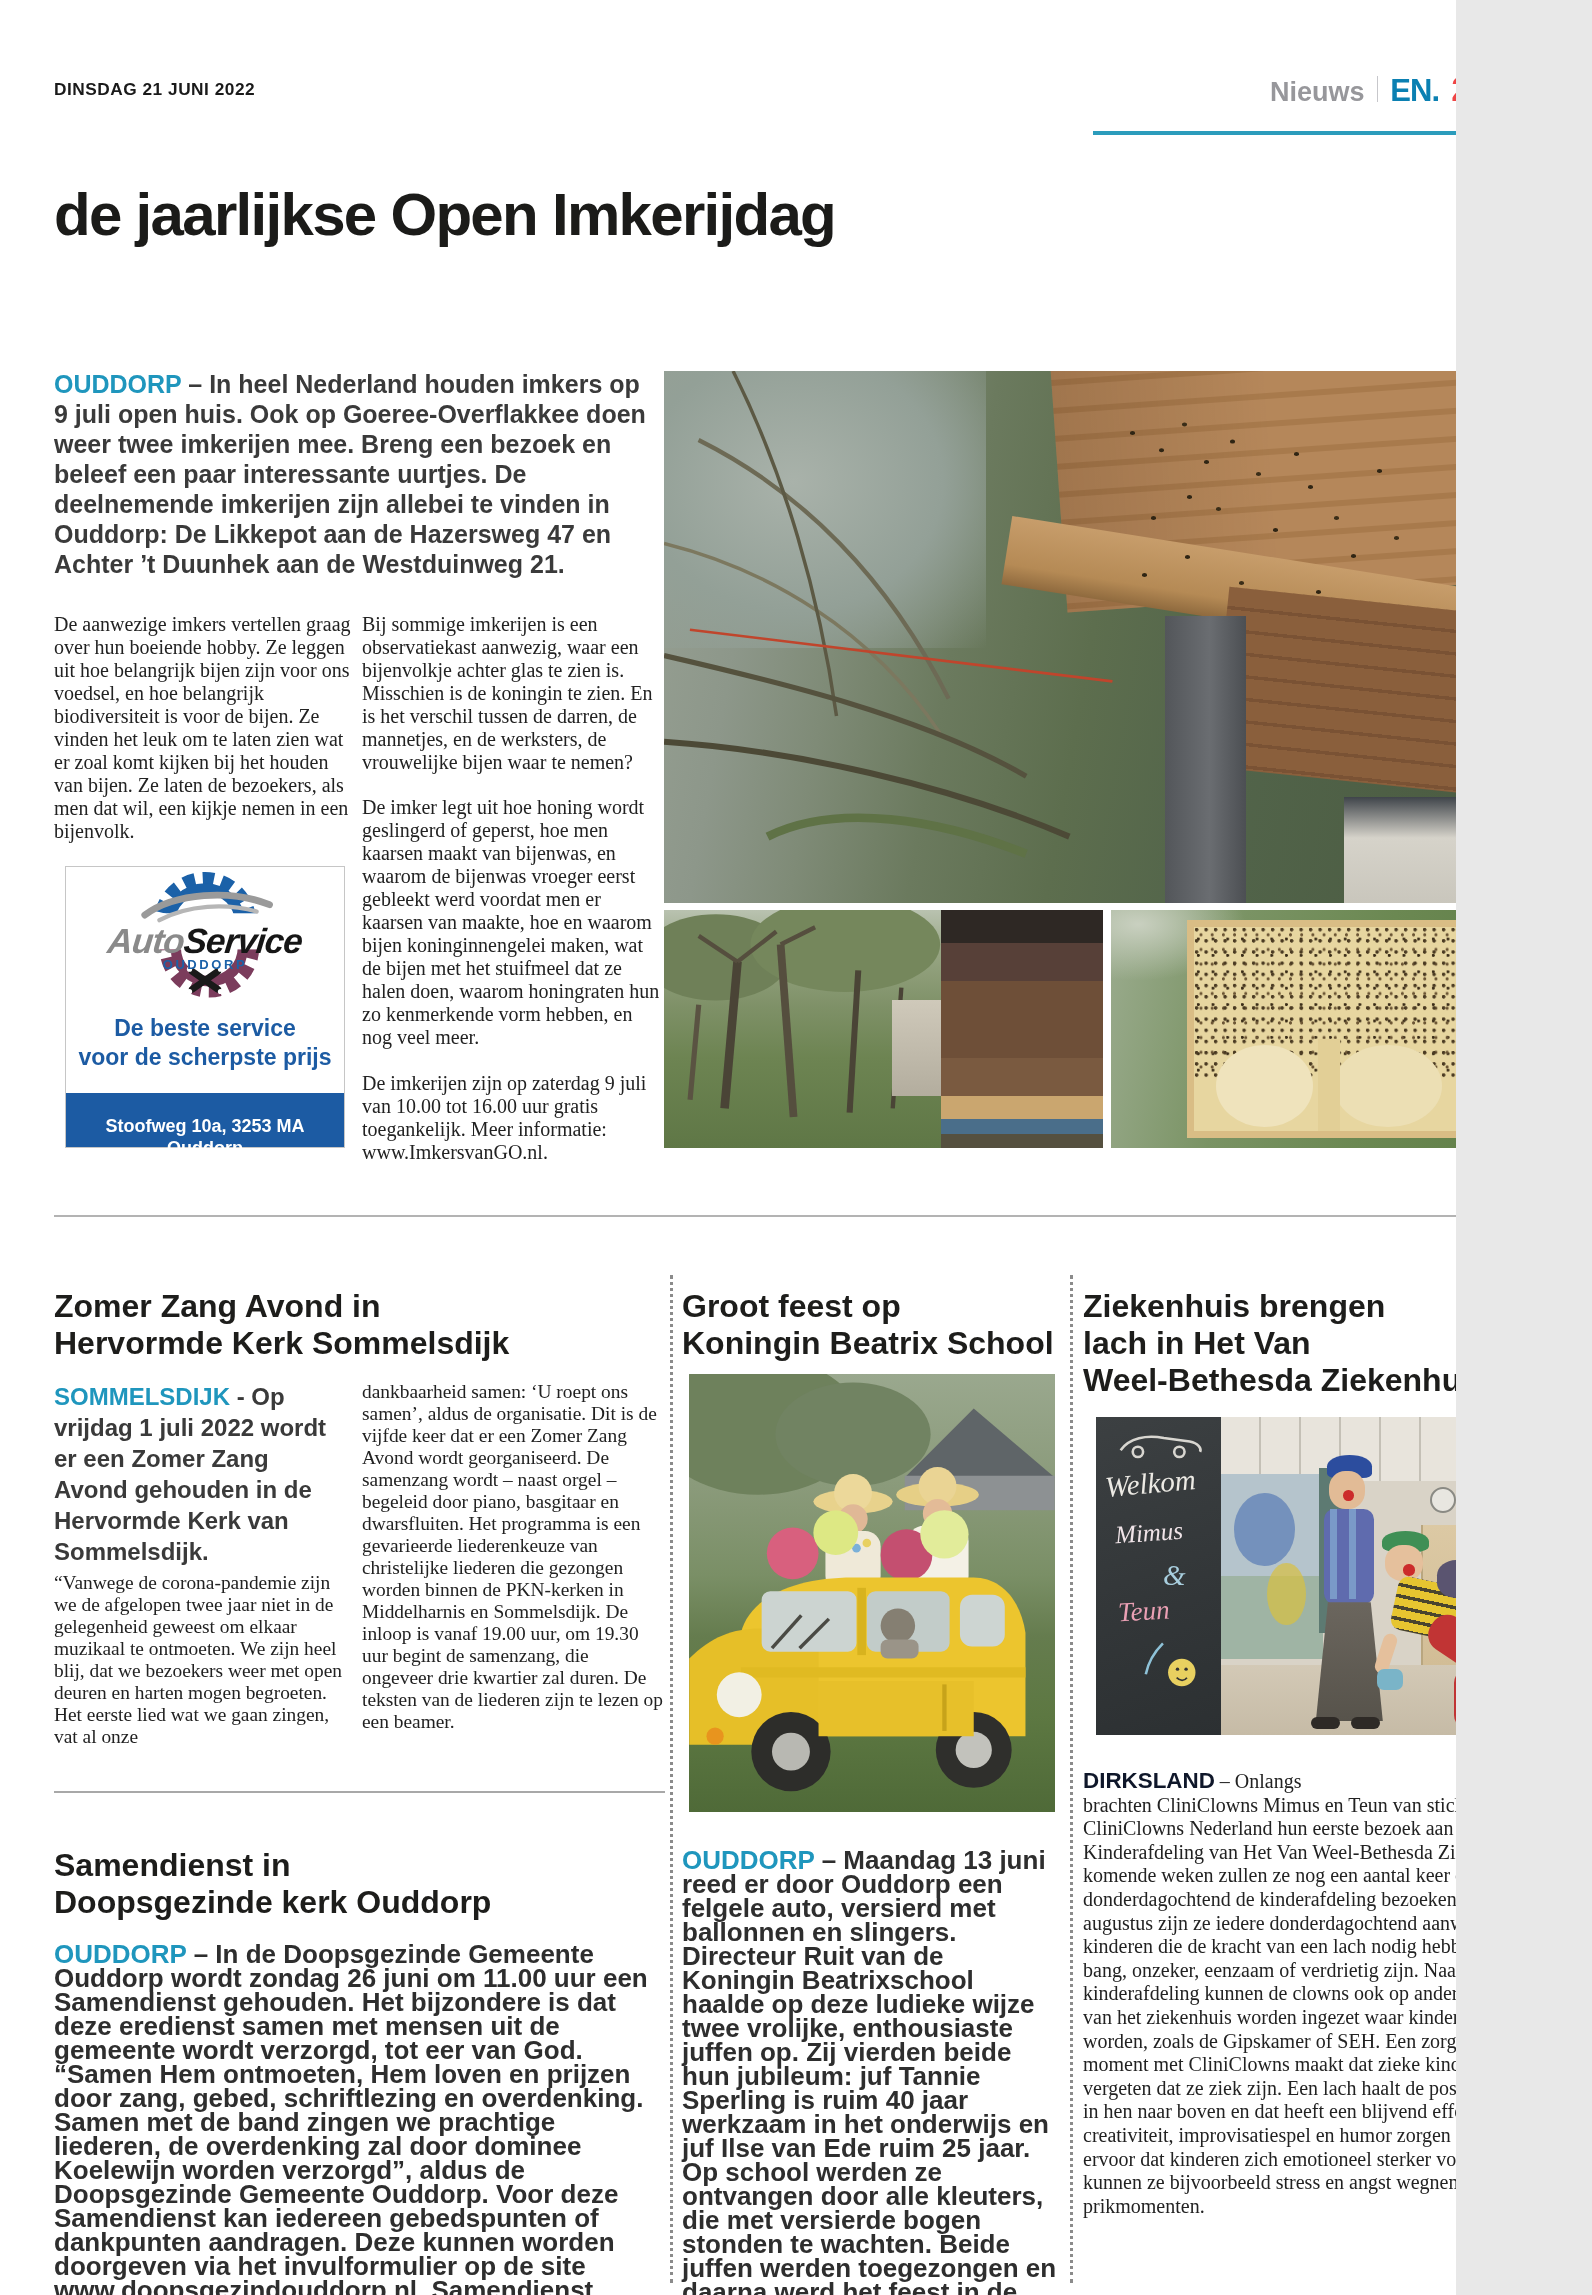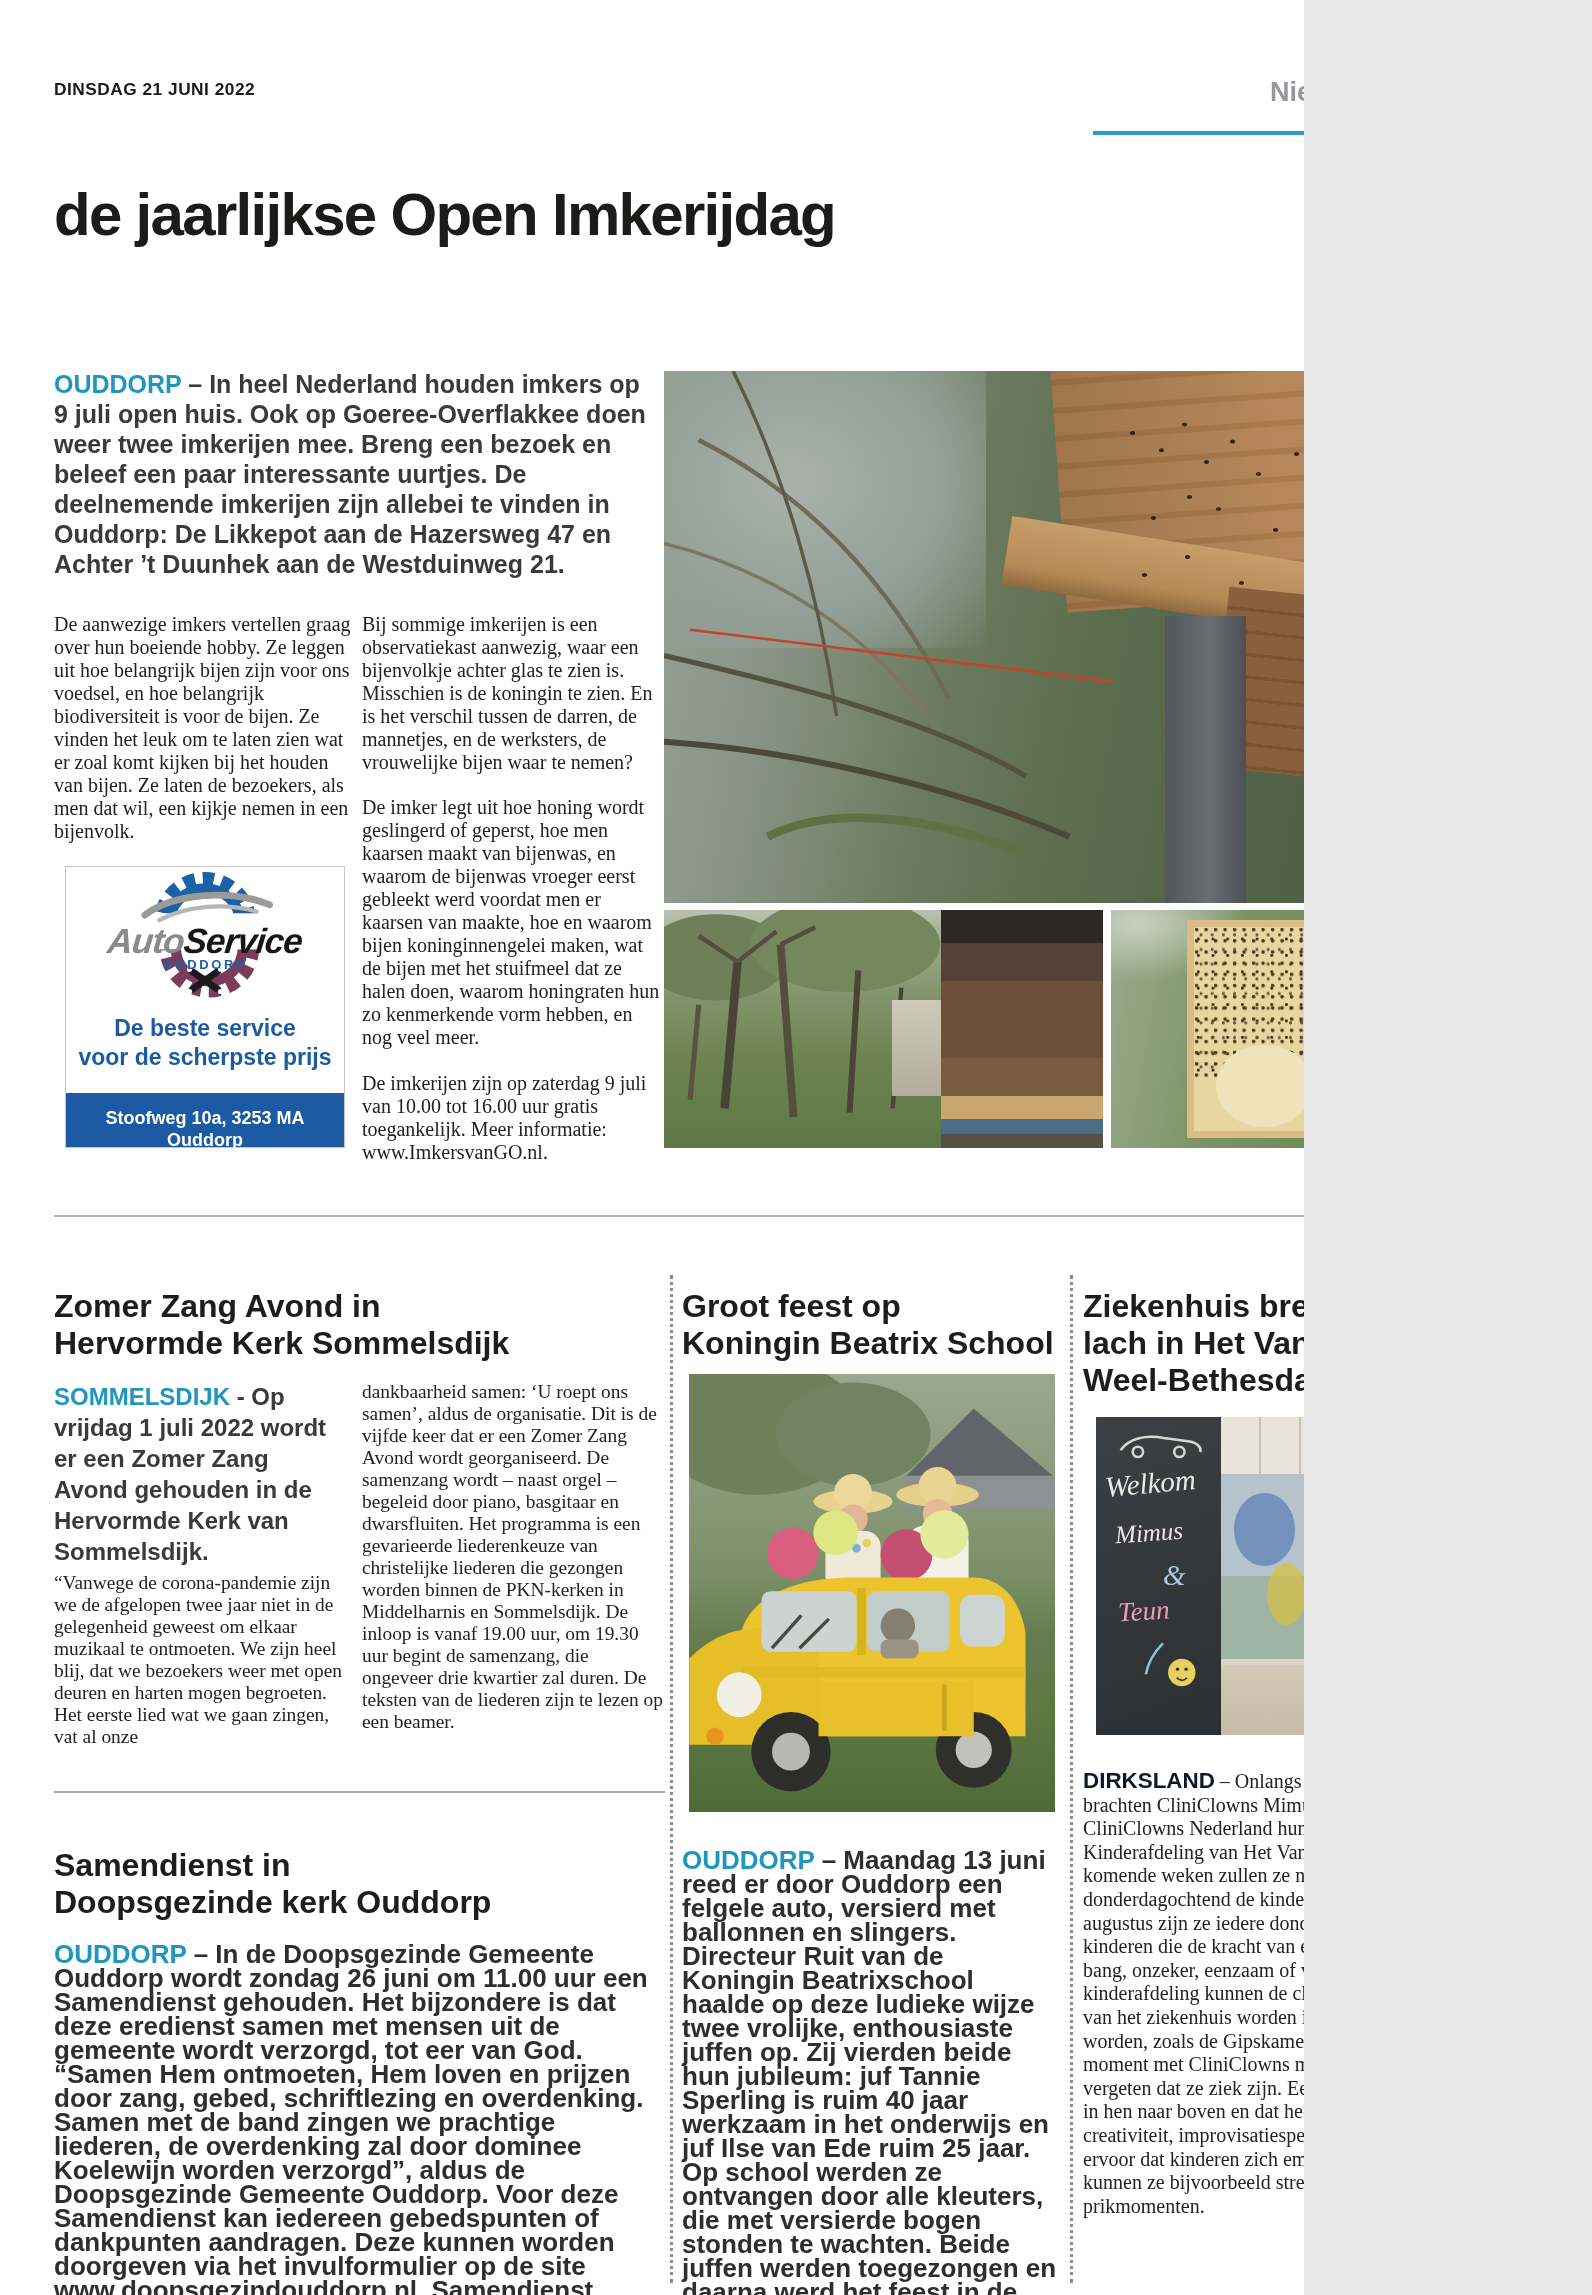--- a/index.html
+++ b/index.html
@@ -1,16 +1,16 @@
 <!DOCTYPE html>
 <html style="font-size:14px"><head>
 <meta charset="utf-8">
 <style>
   html,body{margin:0;padding:0;background:#e8e8e8;}
-  .page{position:relative;width:1304px;height:2295px;background:#ffffff;overflow:hidden;
+  .page{position:relative;width:1456px;height:2295px;background:#ffffff;overflow:hidden;
         font-family:"Liberation Sans",sans-serif;color:#1e1e1e;text-decoration:underline;}
   .abs{position:absolute;}
   
   .date{font-size:17.3px;font-weight:700;letter-spacing:0.5px;color:#1a1a1a;}
   .hdr-right{display:flex;align-items:baseline;gap:12px;}
   .nieuws{font-size:27px;font-weight:600;color:#97979b;}
   .hdr-bar{width:1.7px;height:26px;background:#c7c7cb;align-self:center;}
   .brand{font-size:31px;font-weight:800;color:#0b80b2;letter-spacing:-0.9px;}
   .pagenum{font-size:35px;font-weight:800;color:#ef4444;}
   .teal-line{height:4.3px;background:#2b9cbc;}
@@ -101,21 +101,21 @@
         <circle cx="-18" cy="13" r="3" fill="#ffffff"></circle>
           <circle cx="18" cy="-13" r="3" fill="#ffffff"></circle>
       </g>
     </svg>
     <div class="abs ad-name" style="left:0;top:54px;width:278px;text-align:center;"><span class="a1">Auto</span><span class="a2">Service</span></div>
     <div class="abs ad-city" style="left:0;top:90px;width:278px;text-align:center;">OUDDORP</div>
     <div class="abs ad-tag" style="left:0;top:147px;width:278px;">
       <div>De beste service</div>
       <div>voor de scherpste prijs</div>
     </div>
-    <div class="abs ad-bar" style="left:0;bottom:0;width:278px;height:54px;padding-top:14px;box-sizing:border-box;">
+    <div class="abs ad-bar" style="left:0;bottom:0;width:278px;height:54px;padding-top:22px;box-sizing:border-box;">
       <div>Stoofweg 10a, 3253 MA Ouddorp</div>
       <div>tel. 0187 - 689 395</div>
     </div>
   </div>
 
   <div class="abs photo" style="left:664px;top:371px;width:895px;height:532px;">
     <div class="abs" style="inset:0;background:linear-gradient(100deg,#97a093 0%,#8d978a 12%,#7f8b77 22%,#6b7a5e 34%,#5d6e4e 48%,#52644a 64%,#49593f 100%);"></div>
     <div class="abs" style="left:0;top:0;width:36%;height:52%;background:radial-gradient(ellipse at 40% 40%,#a9b2aa 0%,#93a097 55%,rgba(140,150,140,0) 100%);"></div>
     <svg class="abs" style="left:0;top:0;" width="483" height="532" viewBox="0 0 560 617">
       <path d="M40,80 C160,140 260,240 330,380" stroke="#6d6a55" stroke-width="5" fill="none"></path>

